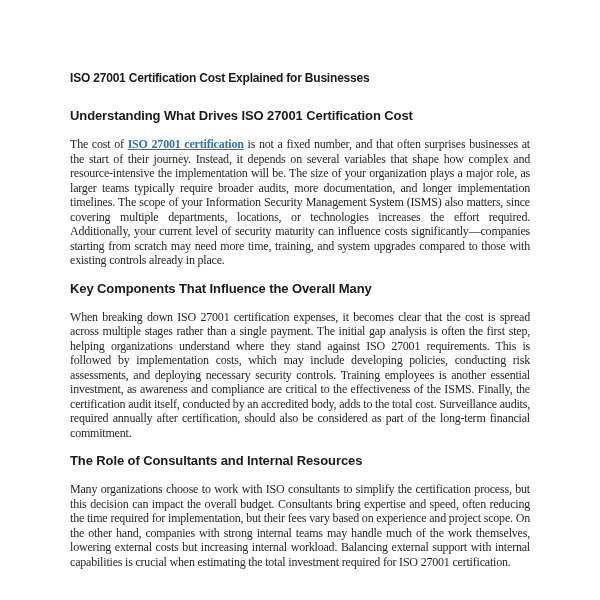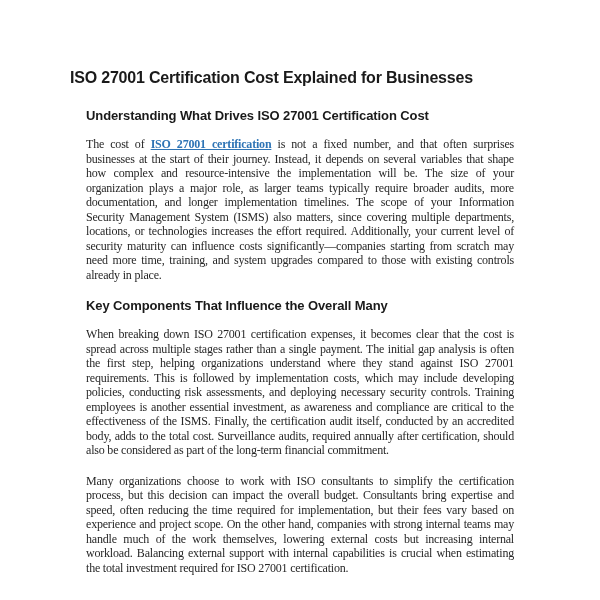--- a/index.html
+++ b/index.html
@@ -14,21 +14,21 @@
     font-family: "Liberation Sans", sans-serif;
   }
   .page {
     box-sizing: border-box;
     width: 600px;
     height: 600px;
     background: #ffffff;
     padding: 68px 70px 0 70px;
   }
   .doc-title {
-    font-size: 16px;
+    font-size: 12px;
     line-height: 20px;
     font-weight: bold;
     color: #1a1a1a;
     letter-spacing: -0.2px;
     margin: 0 0 20px 0;
   }
   .section-heading {
     font-size: 13px;
     line-height: 16px;
     font-weight: bold;
@@ -38,21 +38,21 @@
   }
   .body-text {
     font-size: 12px;
     line-height: 14.5px;
     color: #272727;
     letter-spacing: -0.2px;
     text-align: justify;
     margin: 0 0 13px 0;
     font-family: Liberation Serif, serif;
   }
-  section { margin: 16px; }
+  section { margin: 0; }
   .doc-link {
     color: #2e74b5;
     font-weight: bold;
     text-decoration: underline;
   }
 </style>
 </head>
 <body>
 
 <div class="page">
@@ -63,16 +63,17 @@
     <h2 class="section-heading">Understanding What Drives ISO 27001 Certification Cost</h2>
     <p class="body-text"><span>The cost of </span><a href="#" class="doc-link">ISO 27001 certification</a><span> is not a fixed number, and that often surprises businesses at the start of their journey. Instead, it depends on several variables that shape how complex and resource-intensive the implementation will be. The size of your organization plays a major role, as larger teams typically require broader audits, more documentation, and longer implementation timelines. The scope of your Information Security Management System (ISMS) also matters, since covering multiple departments, locations, or technologies increases the effort required. Additionally, your current level of security maturity can influence costs significantly—companies starting from scratch may need more time, training, and system upgrades compared to those with existing controls already in place.</span></p>
   </section>
 
   <section>
     <h2 class="section-heading">Key Components That Influence the Overall Many</h2>
     <p class="body-text">When breaking down ISO 27001 certification expenses, it becomes clear that the cost is spread across multiple stages rather than a single payment. The initial gap analysis is often the first step, helping organizations understand where they stand against ISO 27001 requirements. This is followed by implementation costs, which may include developing policies, conducting risk assessments, and deploying necessary security controls. Training employees is another essential investment, as awareness and compliance are critical to the effectiveness of the ISMS. Finally, the certification audit itself, conducted by an accredited body, adds to the total cost. Surveillance audits, required annually after certification, should also be considered as part of the long-term financial commitment.</p>
   </section>
 
   <section>
+    <h2 class="section-heading">The Role of Consultants and Internal Resources</h2>
     <p class="body-text">Many organizations choose to work with ISO consultants to simplify the certification process, but this decision can impact the overall budget. Consultants bring expertise and speed, often reducing the time required for implementation, but their fees vary based on experience and project scope. On the other hand, companies with strong internal teams may handle much of the work themselves, lowering external costs but increasing internal workload. Balancing external support with internal capabilities is crucial when estimating the total investment required for ISO 27001 certification.</p>
   </section>
 
 </div>
 
 </body></html>

